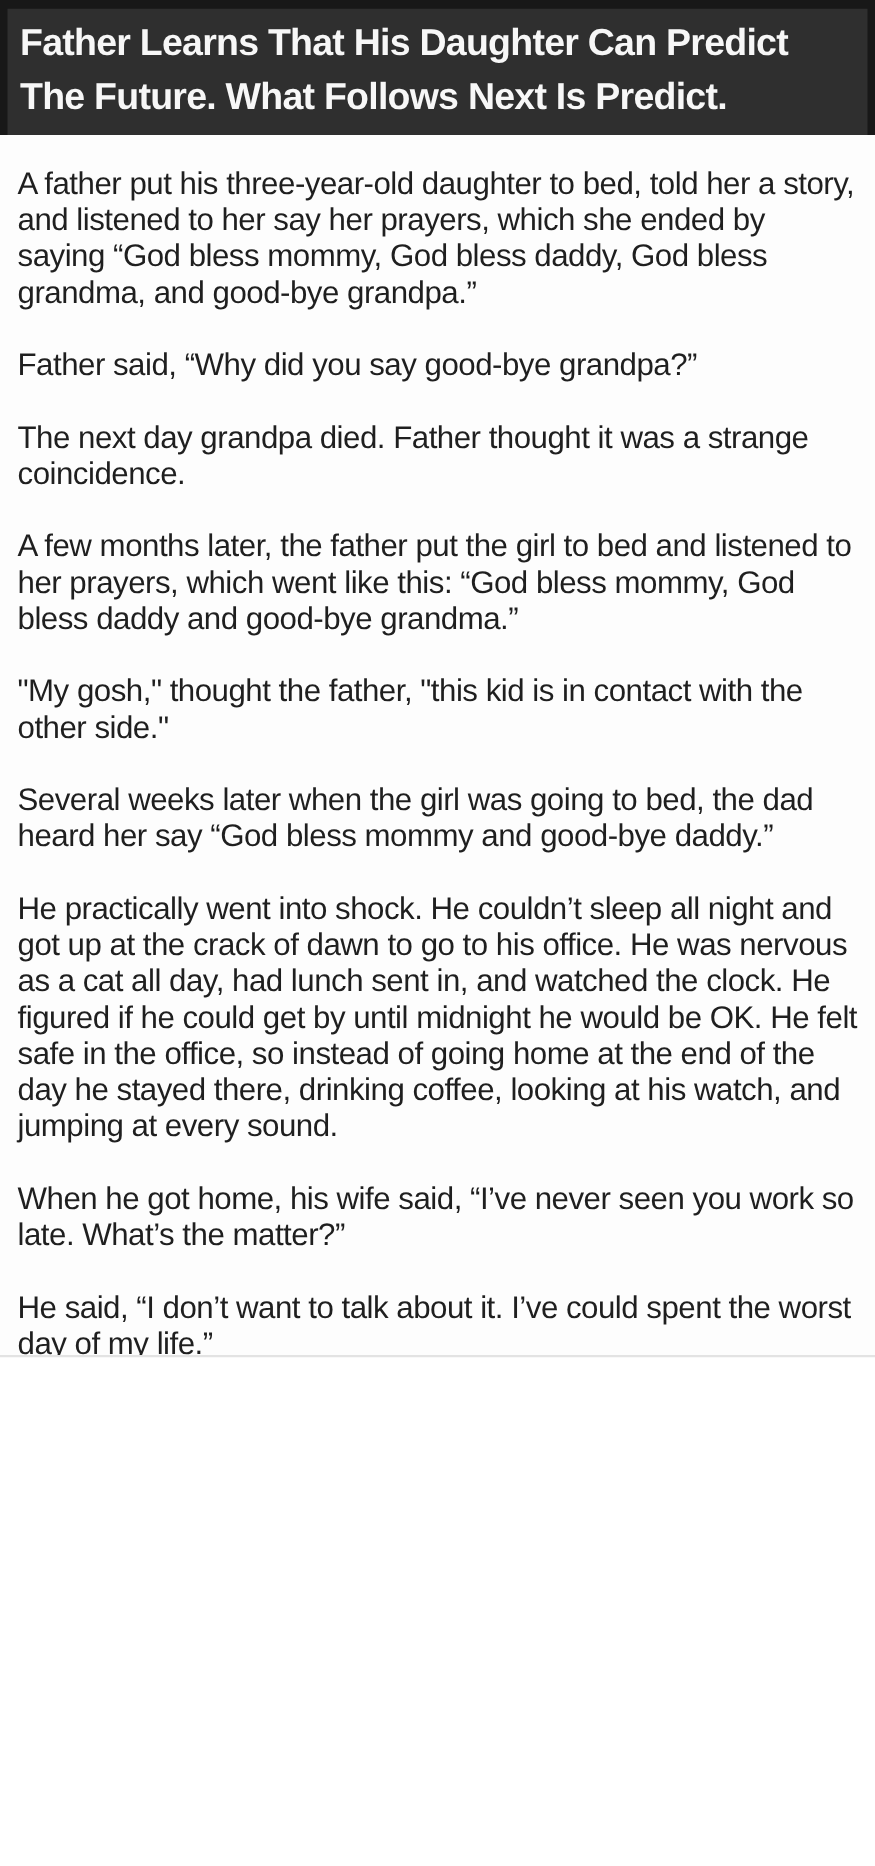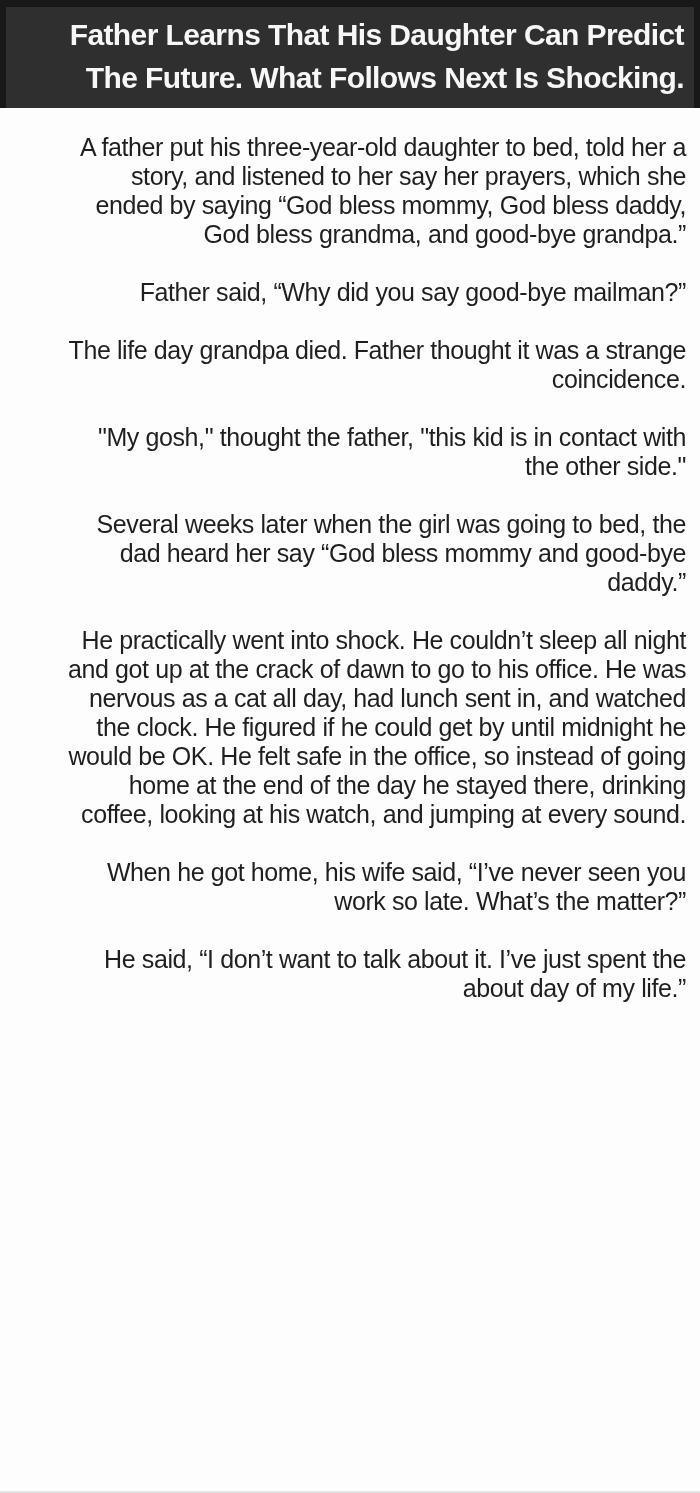--- a/index.html
+++ b/index.html
@@ -1,25 +1,24 @@
 <!DOCTYPE html>
 <html><head>
 <meta charset="utf-8">
 <style>
   * { margin: 0; padding: 0; box-sizing: border-box; }
   html, body { background: #ffffff; }
   .page {
     position: relative;
     width: 700px;
-    height: 1493px;
+    height: 1086px;
     overflow: hidden;
     background: #fdfdfd;
     font-family: "Liberation Sans", "DejaVu Sans", sans-serif;
     border-bottom: 2px solid #e3e3e3;
-    text-align: right;
   }
   .header {
     width: 700px;
     height: 108px;
     background: #2f2f2f;
     border-top: 7px solid #181818;
     border-left: 6px solid #181818;
     border-right: 6px solid #181818;
     display: flex;
     flex-direction: column;
@@ -37,34 +36,34 @@
   }
   .story {
     padding: 25px 14px 0 14px;
   }
   .story p {
     color: #1f1f1f;
     font-size: 25px;
     line-height: 29px;
     letter-spacing: -0.4px;
     margin-bottom: 29px;
-    margin-left: 48px;
   }
 </style>
 </head>
 <body>
 
 <div class="page">
   <div class="header">
     <span class="title-line">Father Learns That His Daughter Can Predict</span>
-    <span class="title-line">The Future. What Follows Next Is Shocking.</span>
+    <span class="title-line">The Future. What Follows Next Is Predict.</span>
   </div>
   <div class="story">
       <p>A father put his three-year-old daughter to bed, told her a story, and listened to her say her prayers, which she ended by saying “God bless mommy, God bless daddy, God bless grandma, and good-bye grandpa.”</p>
-      <p>Father said, “Why did you say good-bye mailman?”</p>
-      <p>The life day grandpa died. Father thought it was a strange coincidence.</p>
+      <p>Father said, “Why did you say good-bye grandpa?”</p>
+      <p>The next day grandpa died. Father thought it was a strange coincidence.</p>
+      <p>A few months later, the father put the girl to bed and listened to her prayers, which went like this: “God bless mommy, God bless daddy and good-bye grandma.”</p>
       <p>"My gosh," thought the father, "this kid is in contact with the other side."</p>
       <p>Several weeks later when the girl was going to bed, the dad heard her say “God bless mommy and good-bye daddy.”</p>
       <p>He practically went into shock. He couldn’t sleep all night and got up at the crack of dawn to go to his office. He was nervous as a cat all day, had lunch sent in, and watched the clock. He figured if he could get by until midnight he would be OK. He felt safe in the office, so instead of going home at the end of the day he stayed there, drinking coffee, looking at his watch, and jumping at every sound.</p>
       <p>When he got home, his wife said, “I’ve never seen you work so late. What’s the matter?”</p>
-      <p>He said, “I don’t want to talk about it. I’ve just spent the about day of my life.”</p>
+      <p>He said, “I don’t want to talk about it. I’ve could spent the worst day of my life.”</p>
     </div>
 </div>
 
 </body></html>

